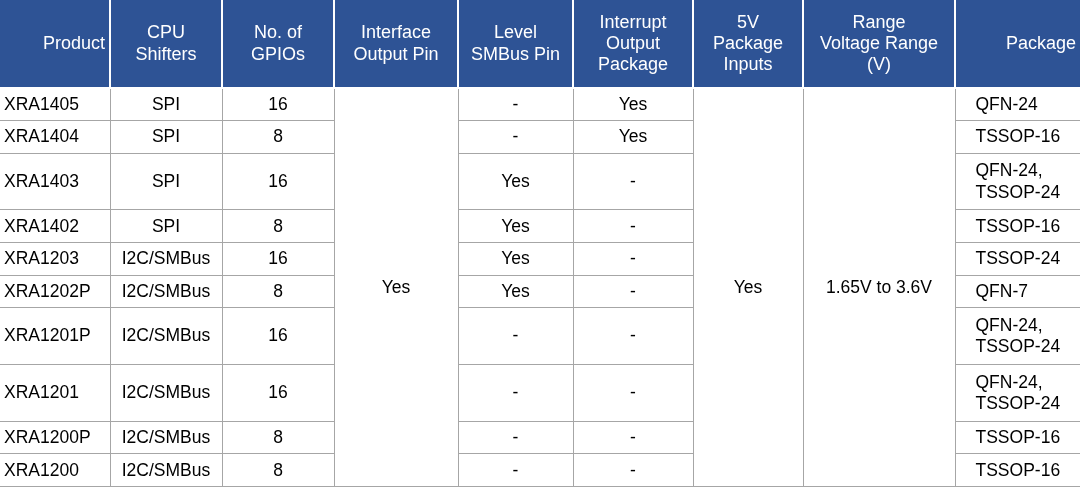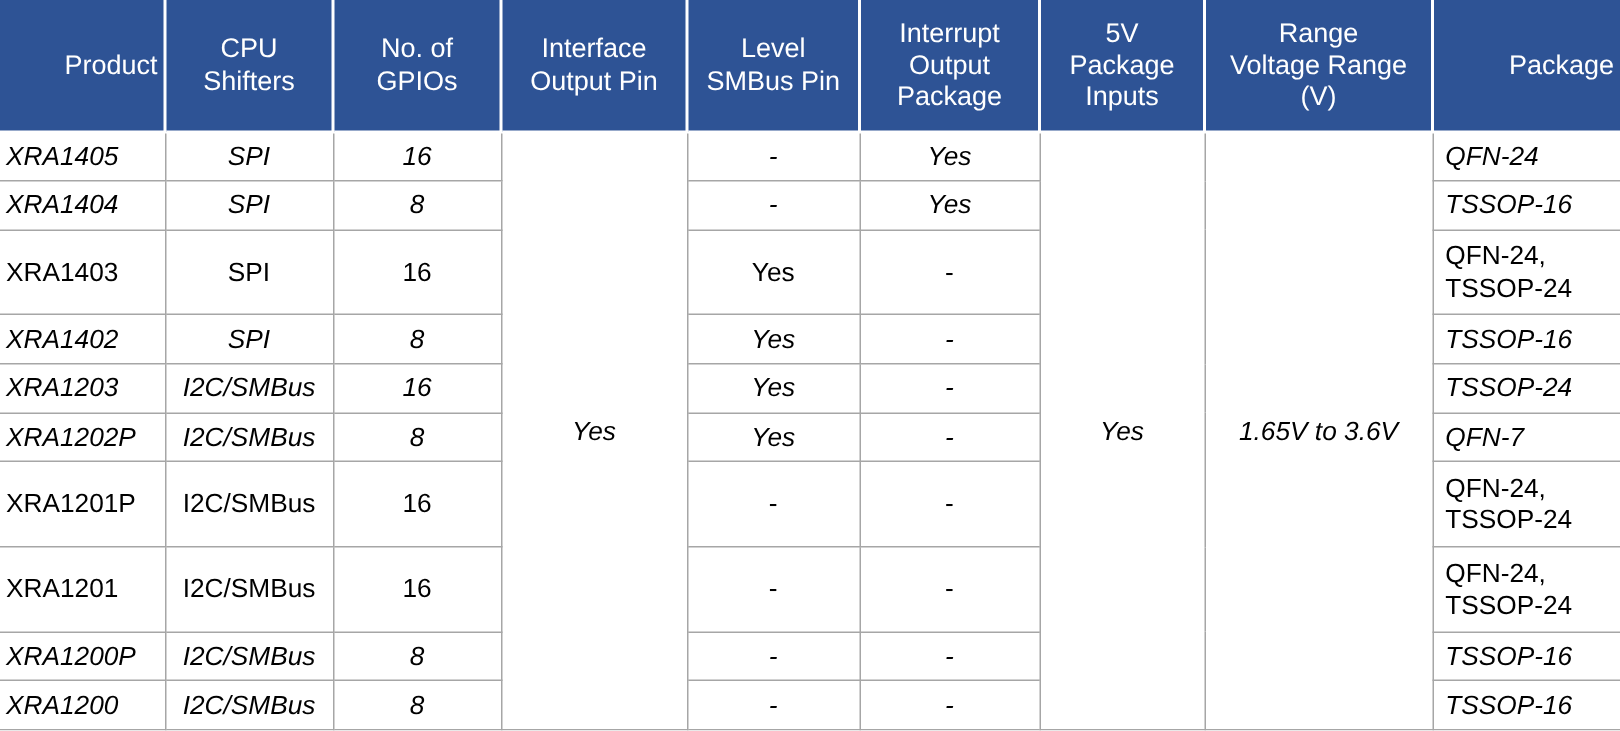--- a/index.html
+++ b/index.html
@@ -59,42 +59,42 @@
     background: #ffffff;
     box-sizing: border-box;
   }
   #product-comparison-table tbody td.cell-product {
     text-align: left;
     padding-left: 4px;
     border-left: none;
   }
   #product-comparison-table tbody td.cell-package {
     text-align: left;
-    padding-left: 8px;
+    padding-left: 20px;
     border-right: none;
   }
   #product-comparison-table tbody td.cell-merged {
     vertical-align: middle;
     text-align: center;
   }
 
   
   col.c-product        { width: 110px; }
   col.c-cpu            { width: 112px; }
   col.c-gpios          { width: 112px; }
   col.c-interrupt      { width: 124px; }
   col.c-reset          { width: 115px; }
   col.c-levelshift     { width: 120px; }
   col.c-tolerant       { width: 110px; }
   col.c-supply         { width: 152px; }
   col.c-package        { width: 125px; }
 
   
   tr.row-tall  { height: 54px; margin-left: 34px; }
-  tr.row-short { height: 31px; font-style: italic; }
+  tr.row-short { height: 31px; }
 </style>
 </head>
 <body>
 
 <table id="product-comparison-table">
   <colgroup>
     <col class="c-product">
       <col class="c-cpu">
       <col class="c-gpios">
     <col class="c-interrupt">

